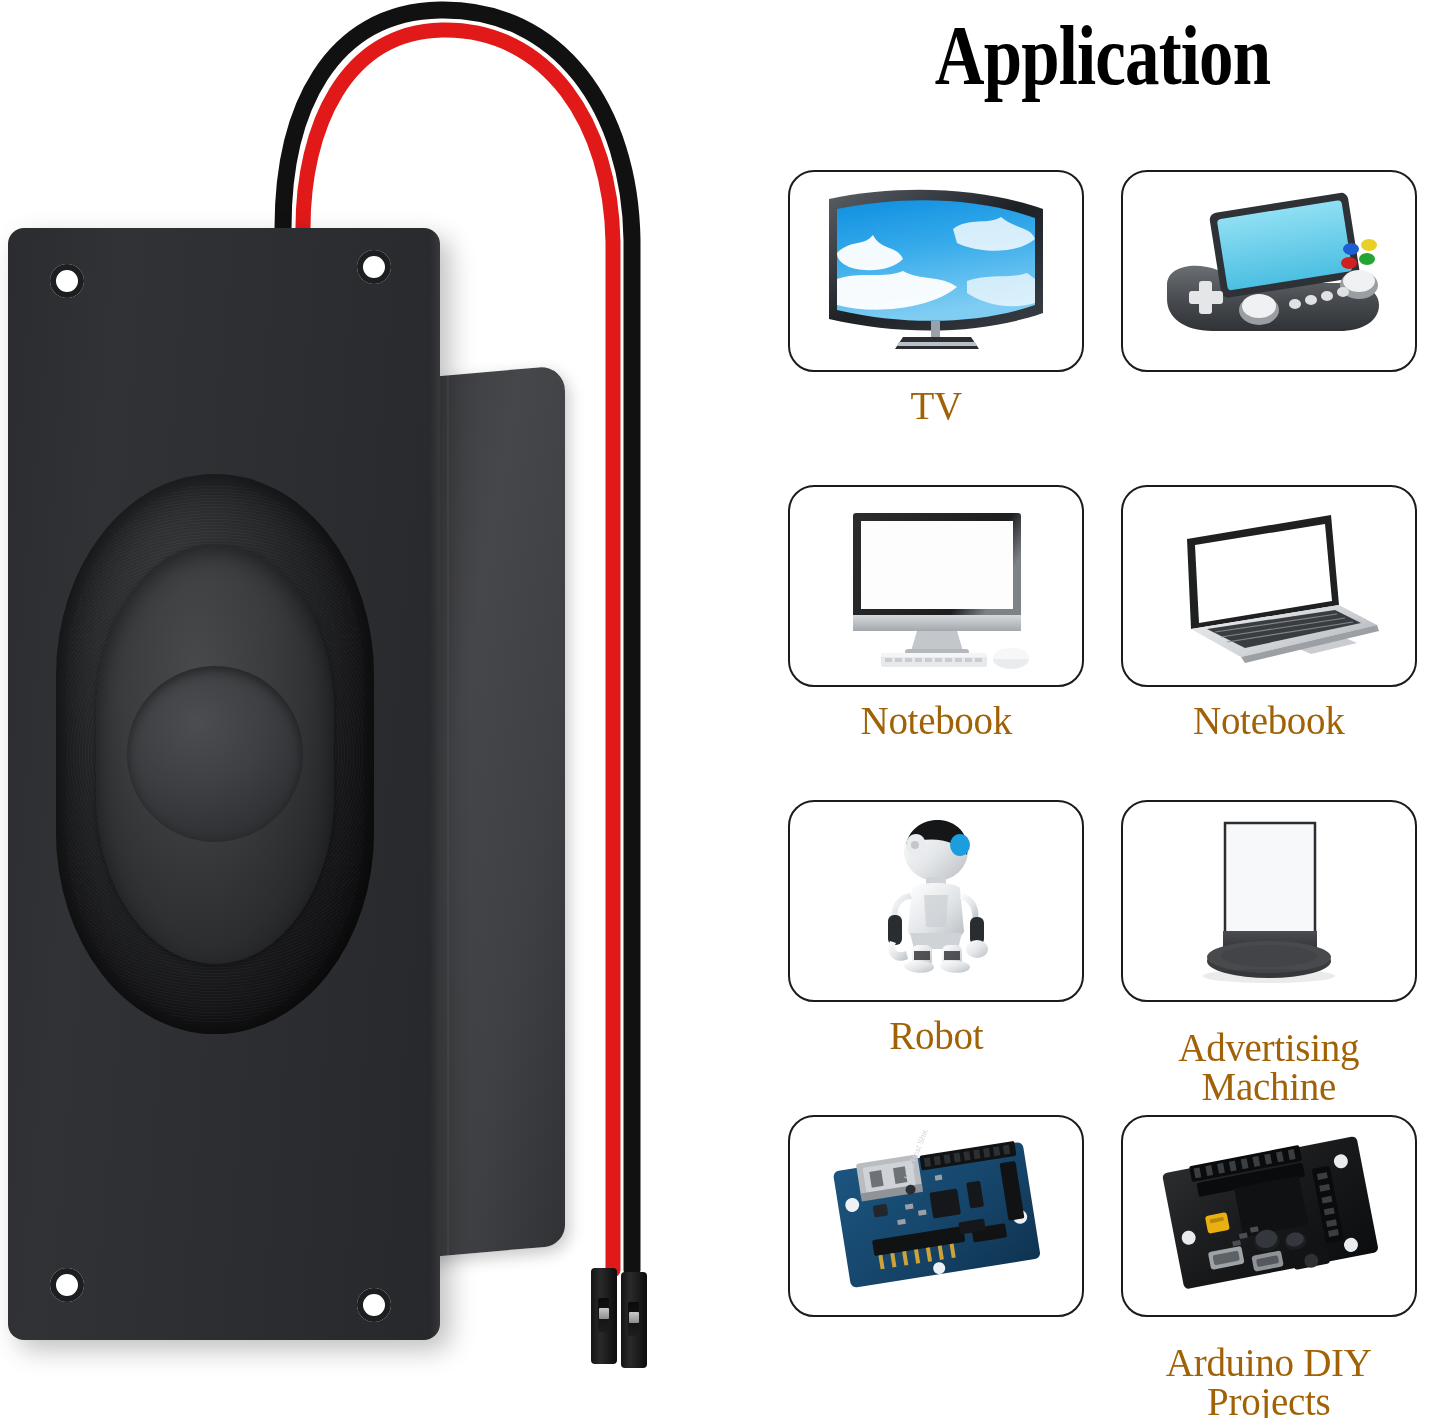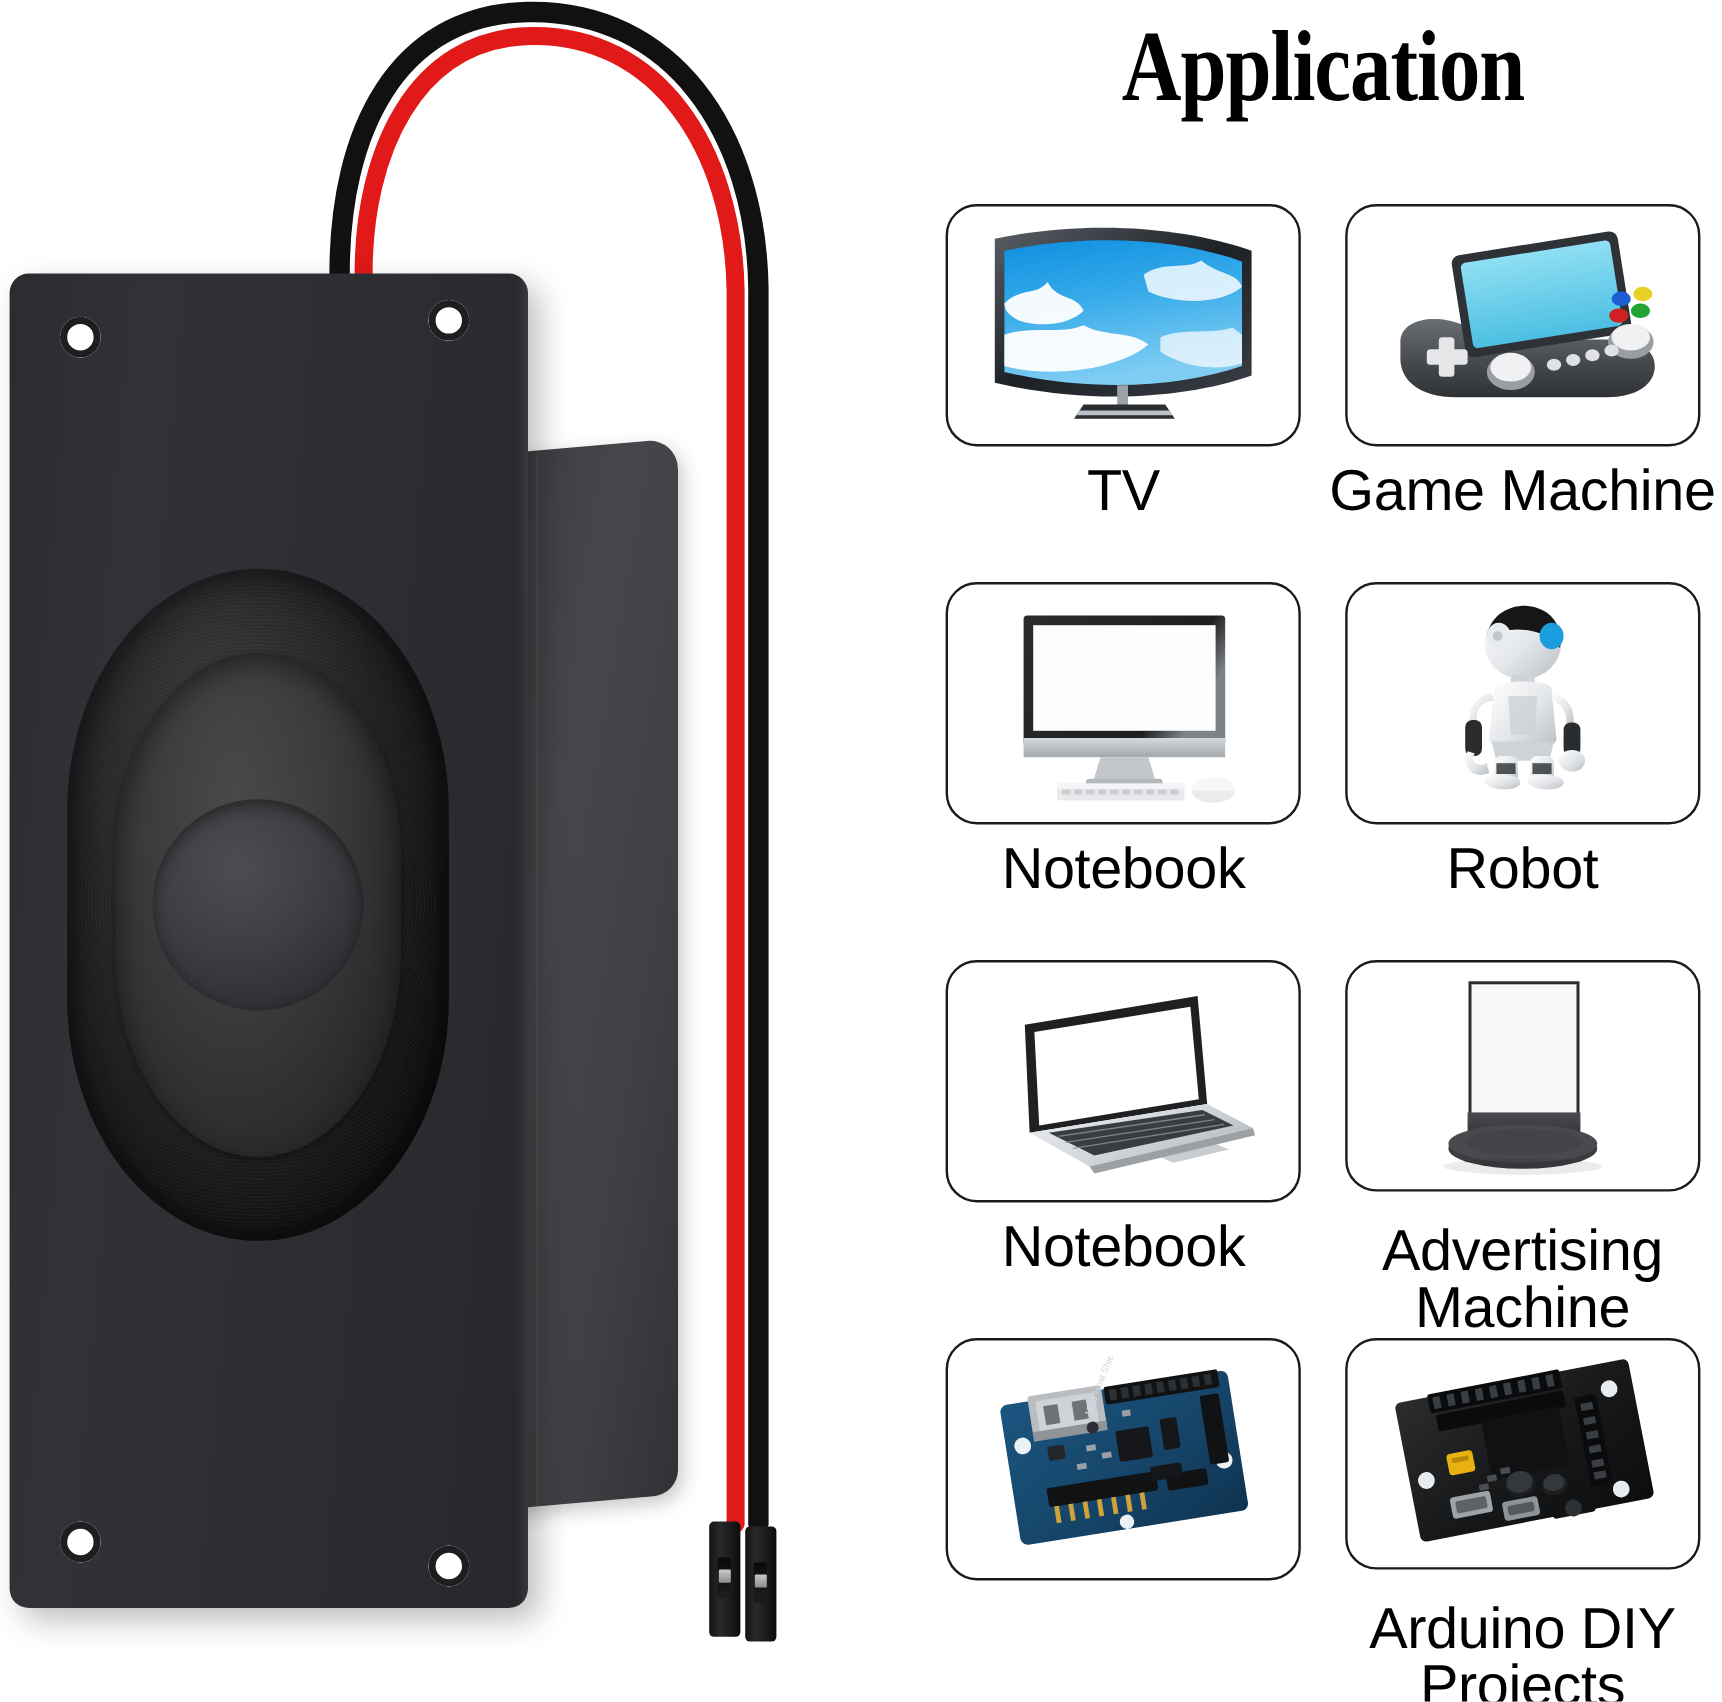--- a/index.html
+++ b/index.html
@@ -193,26 +193,27 @@
     width: 292px; height: 198px;
     border: 2px solid #1b1b1b;
     border-radius: 26px;
     background: #ffffff;
     display:flex; align-items:center; justify-content:center;
     position:relative;
     overflow:hidden;
   }
   .app-label {
     margin-top: 14px;
-    font-size: 48px;
-    color: #000000;
+    font-size: 39px;
+    color: #a16207;
     text-align:center;
     line-height: 1.0;
     letter-spacing: -0.3px;
     white-space: pre-line;
+    font-family: Liberation Serif, serif;
   }
   .app-label.two-line { margin-top: 26px; }
 
   
   .icon-svg { display:block; }
 </style>
 </head>
 <body>
 
 <div id="product-photo">
@@ -326,21 +327,20 @@
           </g>
 
           <g>
             <ellipse cx="208" cy="62" rx="8" ry="6" fill="#1b5fd0"></ellipse>
             <ellipse cx="226" cy="58" rx="8" ry="6" fill="#e9d024"></ellipse>
             <ellipse cx="206" cy="76" rx="8" ry="6" fill="#d02020"></ellipse>
             <ellipse cx="224" cy="72" rx="8" ry="6" fill="#22a532"></ellipse>
           </g>
         </svg>
       </div>
-      <div class="app-label">Game Machine</div>
     </div>
 
     <div class="app-cell">
       <div class="app-card">
         <svg class="icon-svg" width="246" height="170" viewBox="0 0 246 170">
           <defs>
             <linearGradient id="monbez" x1="0" y1="0" x2="1" y2="0.4">
               <stop offset="0%" stop-color="#2a2c2e"></stop>
               <stop offset="82%" stop-color="#1c1e20"></stop>
               <stop offset="100%" stop-color="#7d8287"></stop>
@@ -377,20 +377,51 @@
 
           <ellipse cx="198" cy="158" rx="18" ry="10" fill="#e9ebed"></ellipse>
           <path d="M180 158 C 180 150, 188 147, 198 147 C 208 147, 216 150, 216 158 Z" fill="#f6f7f8"></path>
         </svg>
       </div>
       <div class="app-label">Notebook</div>
     </div>
 
     <div class="app-cell">
       <div class="app-card">
+        <svg class="icon-svg" width="248" height="170" viewBox="0 0 248 170">
+          <defs>
+            <linearGradient id="lapbase" x1="0" y1="0" x2="1" y2="0.6">
+              <stop offset="0%" stop-color="#eceef0"></stop>
+              <stop offset="60%" stop-color="#d3d6d9"></stop>
+              <stop offset="100%" stop-color="#b6babe"></stop>
+            </linearGradient>
+          </defs>
+
+          <path d="M46 128 L 42 38 L 186 14 L 194 104 Z" fill="#1e2022"></path>
+          <path d="M54 122 L 50 44 L 180 23 L 187 100 Z" fill="#ffffff"></path>
+
+          <path d="M46 128 L 194 104 L 232 124 L 96 156 Z" fill="url(#lapbase)"></path>
+
+          <path d="M62 128 L 190 109 L 216 122 L 100 147 Z" fill="#3a3d40"></path>
+          <g stroke="#8d9195" stroke-width="1.2" opacity="0.85">
+            <path d="M70 131 L 192 113"></path>
+              <path d="M76 136 L 200 117"></path>
+            <path d="M82 141 L 208 121"></path>
+          </g>
+
+          <path d="M150 146 L 196 135 L 212 142 L 166 153 Z" fill="#c9ccd0"></path>
+
+          <path d="M96 156 L 232 124 L 234 130 L 100 162 Z" fill="#9ca0a4"></path>
+        </svg>
+      </div>
+      <div class="app-label">Notebook</div>
+    </div>
+
+    <div class="app-cell">
+      <div class="app-card">
         <svg class="icon-svg" width="200" height="172" viewBox="0 0 200 172">
           <defs>
             <linearGradient id="rbw" x1="0" y1="0" x2="1" y2="1">
               <stop offset="0%" stop-color="#ffffff"></stop>
               <stop offset="55%" stop-color="#e2e5e8"></stop>
               <stop offset="100%" stop-color="#b9bdc1"></stop>
             </linearGradient>
           </defs>
 
           <ellipse cx="100" cy="36" rx="32" ry="30" fill="url(#rbw)"></ellipse>
@@ -415,51 +446,20 @@
           <rect x="76" y="130" width="20" height="22" rx="6" fill="url(#rbw)"></rect>
           <rect x="106" y="130" width="20" height="22" rx="6" fill="url(#rbw)"></rect>
           <rect x="78" y="136" width="16" height="9" fill="#2a2d30" opacity="0.8"></rect>
           <rect x="108" y="136" width="16" height="9" fill="#2a2d30" opacity="0.8"></rect>
 
           <path d="M68 150 C 68 144, 98 144, 98 152 C 98 160, 68 160, 68 150 Z" fill="url(#rbw)"></path>
           <path d="M104 150 C 104 144, 134 144, 134 152 C 134 160, 104 160, 104 150 Z" fill="url(#rbw)"></path>
         </svg>
       </div>
       <div class="app-label">Robot</div>
-    </div>
-
-    <div class="app-cell">
-      <div class="app-card">
-        <svg class="icon-svg" width="248" height="170" viewBox="0 0 248 170">
-          <defs>
-            <linearGradient id="lapbase" x1="0" y1="0" x2="1" y2="0.6">
-              <stop offset="0%" stop-color="#eceef0"></stop>
-              <stop offset="60%" stop-color="#d3d6d9"></stop>
-              <stop offset="100%" stop-color="#b6babe"></stop>
-            </linearGradient>
-          </defs>
-
-          <path d="M46 128 L 42 38 L 186 14 L 194 104 Z" fill="#1e2022"></path>
-          <path d="M54 122 L 50 44 L 180 23 L 187 100 Z" fill="#ffffff"></path>
-
-          <path d="M46 128 L 194 104 L 232 124 L 96 156 Z" fill="url(#lapbase)"></path>
-
-          <path d="M62 128 L 190 109 L 216 122 L 100 147 Z" fill="#3a3d40"></path>
-          <g stroke="#8d9195" stroke-width="1.2" opacity="0.85">
-            <path d="M70 131 L 192 113"></path>
-              <path d="M76 136 L 200 117"></path>
-            <path d="M82 141 L 208 121"></path>
-          </g>
-
-          <path d="M150 146 L 196 135 L 212 142 L 166 153 Z" fill="#c9ccd0"></path>
-
-          <path d="M96 156 L 232 124 L 234 130 L 100 162 Z" fill="#9ca0a4"></path>
-        </svg>
-      </div>
-      <div class="app-label">Notebook</div>
     </div>
 
     <div class="app-cell">
       <div class="app-card">
         <svg class="icon-svg" width="200" height="176" viewBox="0 0 200 176">
           <defs>
             <linearGradient id="advbase" x1="0" y1="0" x2="0" y2="1">
               <stop offset="0%" stop-color="#4a4c4f"></stop>
               <stop offset="100%" stop-color="#2a2c2f"></stop>
             </linearGradient>

